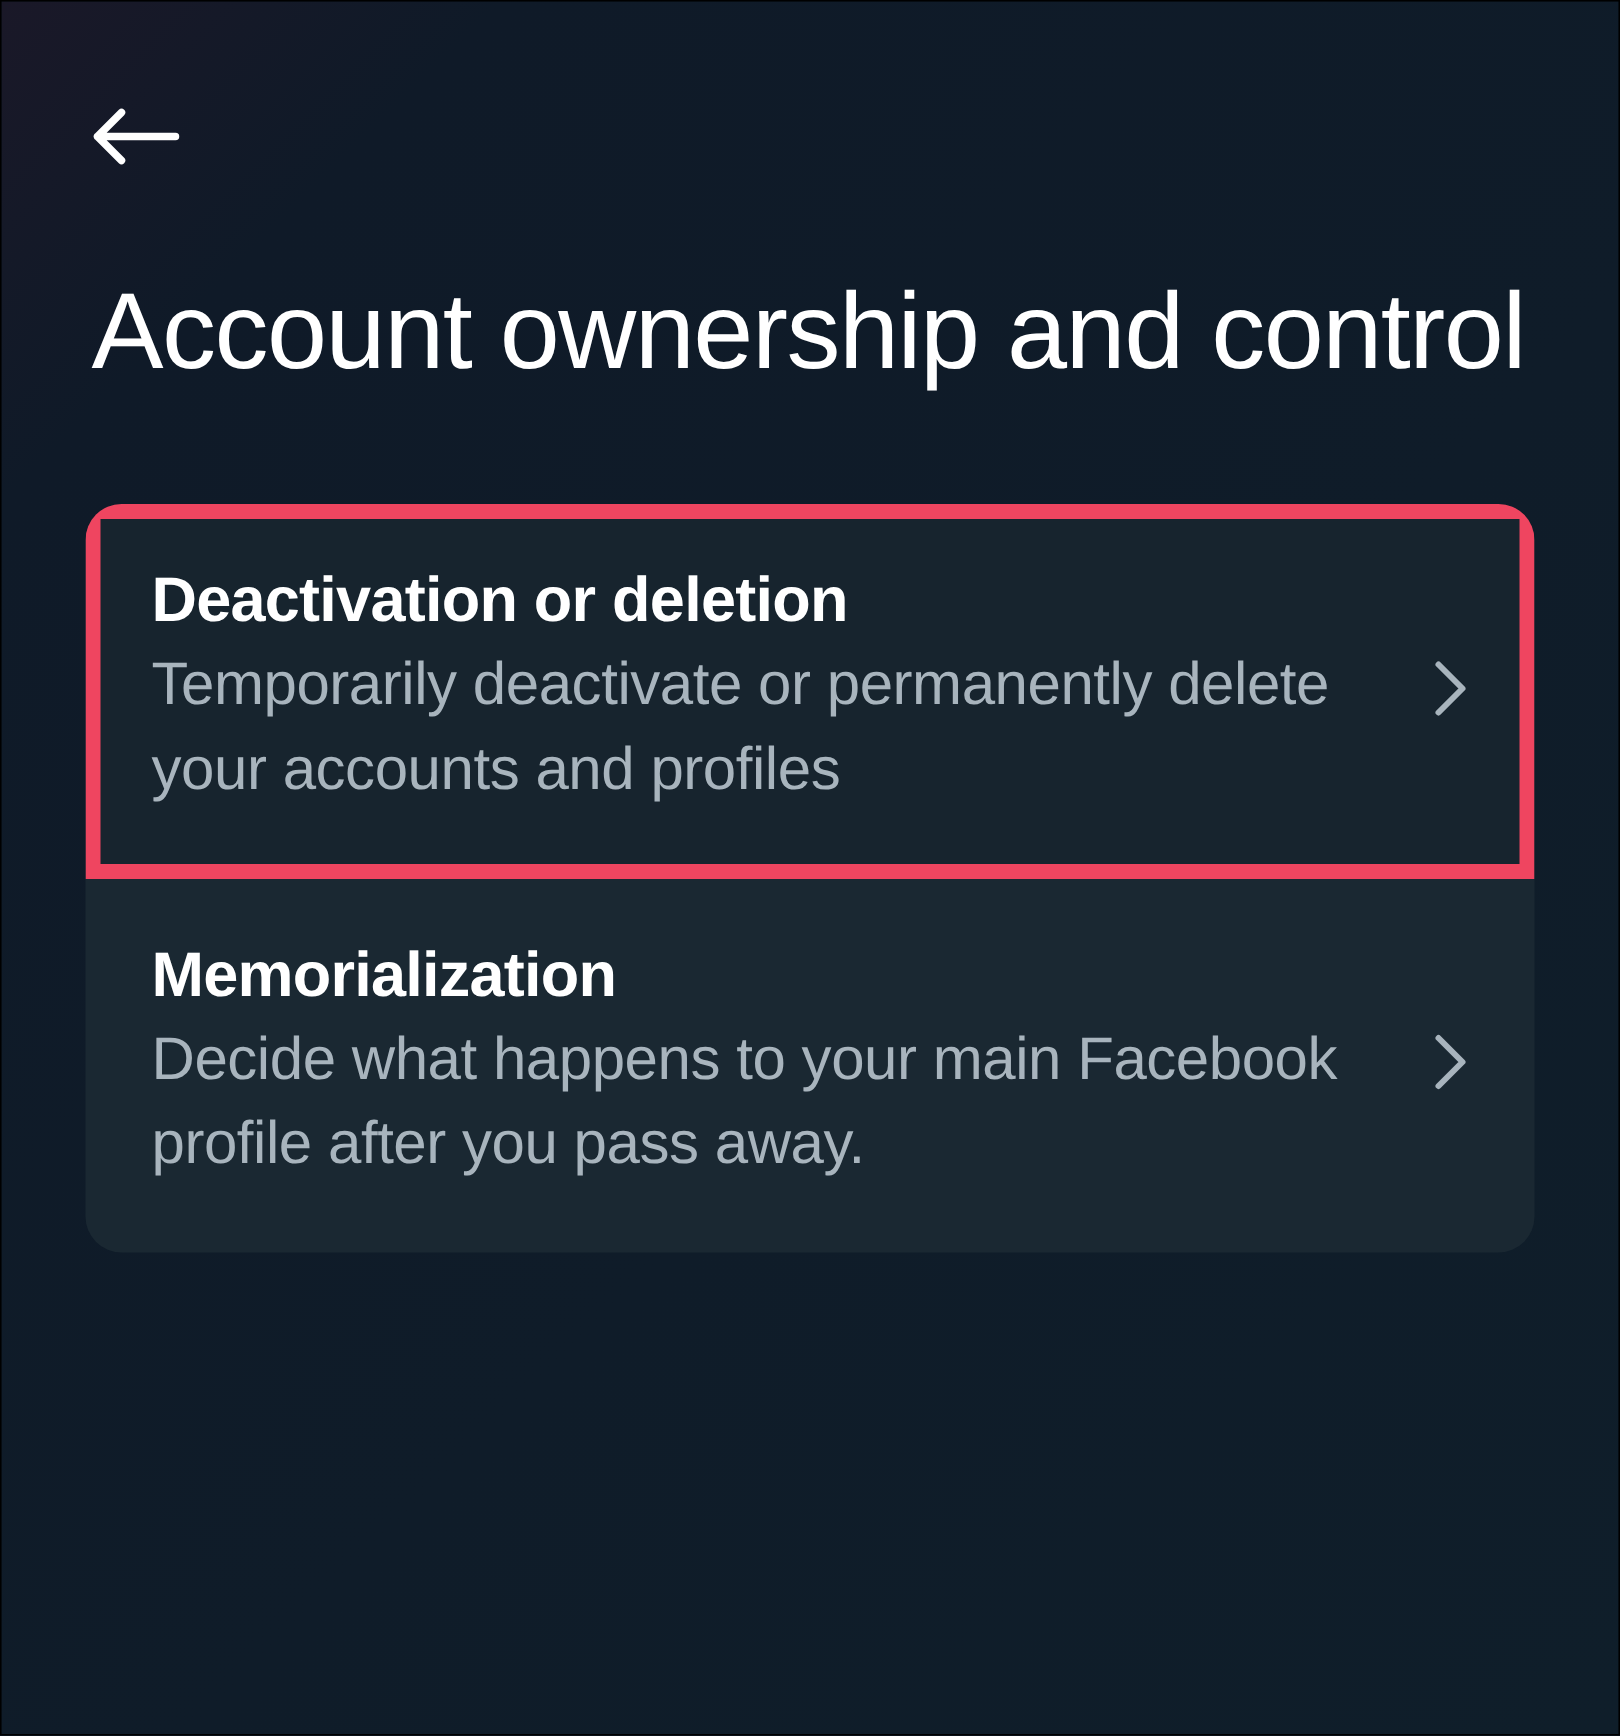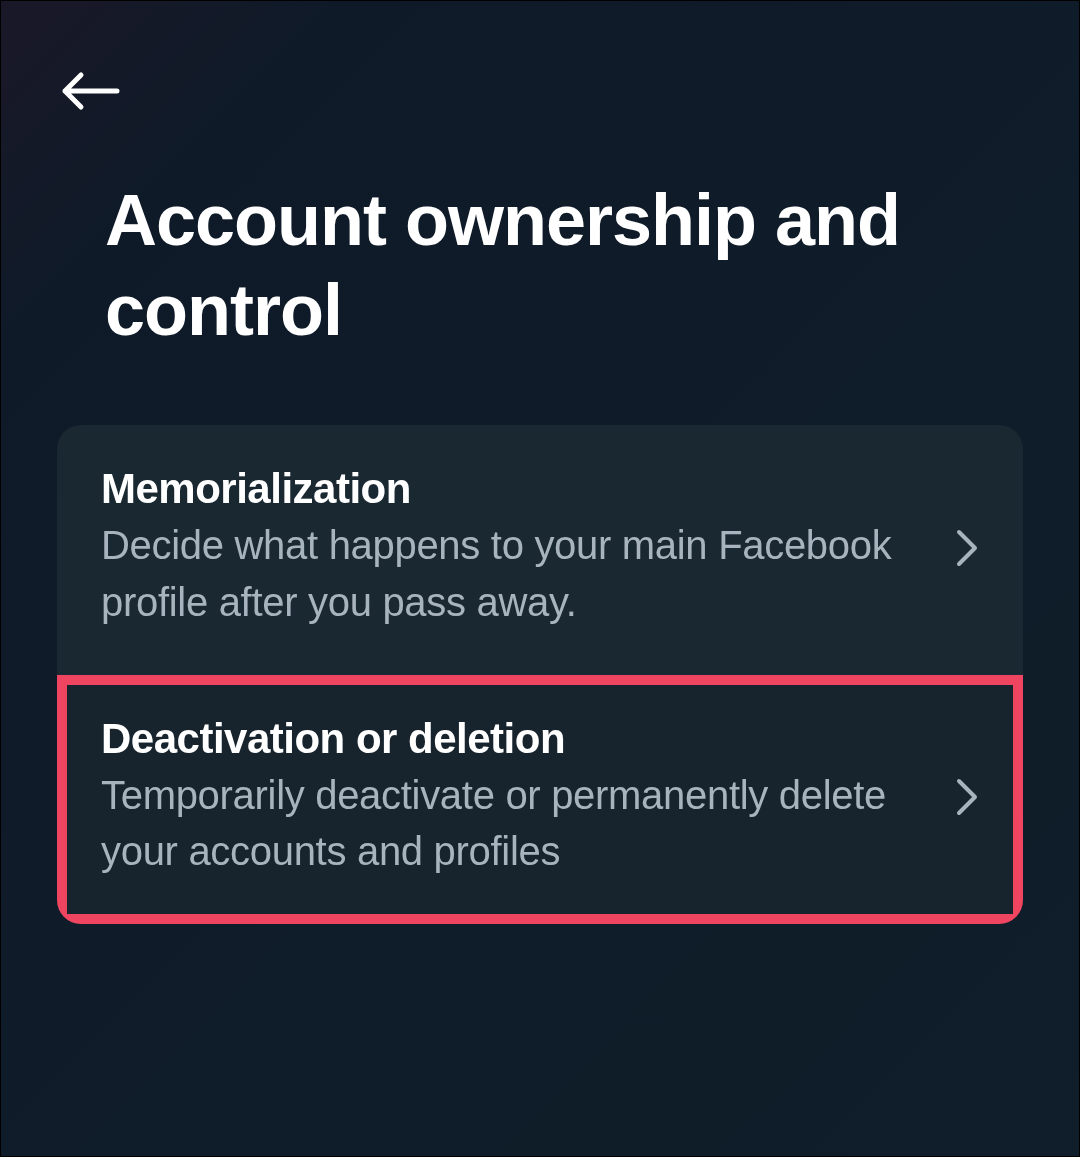--- a/index.html
+++ b/index.html
@@ -27,25 +27,24 @@
       padding: 70px 0 0 60px;
       display: inline-block;
       cursor: pointer;
     }
     .back-button svg {
       width: 60px;
       height: 40px;
     }
     .page-title {
       font-size: 72px;
-      font-weight: 700;
+      font-weight: 400;
       line-height: 1.25;
       padding: 60px 48px 0 60px;
       letter-spacing: -1px;
-      margin-left: 44px;
     }
     .settings-list {
       margin: 70px 56px 0 56px;
       background: #1a2832;
       border-radius: 24px;
       overflow: hidden;
     }
     .settings-item {
       display: flex;
       align-items: center;
@@ -96,36 +95,36 @@
       <svg viewBox="0 0 60 40" fill="none">
         <path d="M 20 4 L 4 20 L 20 36 M 4 20 L 56 20" stroke="#ffffff" stroke-width="5" stroke-linecap="round" stroke-linejoin="round"></path>
       </svg>
     </span>
   </div>
 
   <h1 class="page-title">Account ownership and control</h1>
 
   <div class="settings-list">
 
-    <div class="settings-item">
+    <div class="settings-item highlighted">
       <div class="settings-item-content">
-        <div class="settings-item-title">Memorialization</div>
-        <div class="settings-item-description">Decide what happens to your main Facebook profile after you pass away.</div>
+        <div class="settings-item-title">Deactivation or deletion</div>
+        <div class="settings-item-description">Temporarily deactivate or permanently delete your accounts and profiles</div>
       </div>
       <div class="chevron">
         <svg viewBox="0 0 24 40" fill="none">
           <path d="M 4 4 L 20 20 L 4 36" stroke="#a8b4bd" stroke-width="4" stroke-linecap="round" stroke-linejoin="round"></path>
         </svg>
       </div>
     </div>
 
-    <div class="settings-item highlighted">
+    <div class="settings-item">
       <div class="settings-item-content">
-        <div class="settings-item-title">Deactivation or deletion</div>
-        <div class="settings-item-description">Temporarily deactivate or permanently delete your accounts and profiles</div>
+        <div class="settings-item-title">Memorialization</div>
+        <div class="settings-item-description">Decide what happens to your main Facebook profile after you pass away.</div>
       </div>
       <div class="chevron">
         <svg viewBox="0 0 24 40" fill="none">
           <path d="M 4 4 L 20 20 L 4 36" stroke="#a8b4bd" stroke-width="4" stroke-linecap="round" stroke-linejoin="round"></path>
         </svg>
       </div>
     </div>
 
   </div>
 

